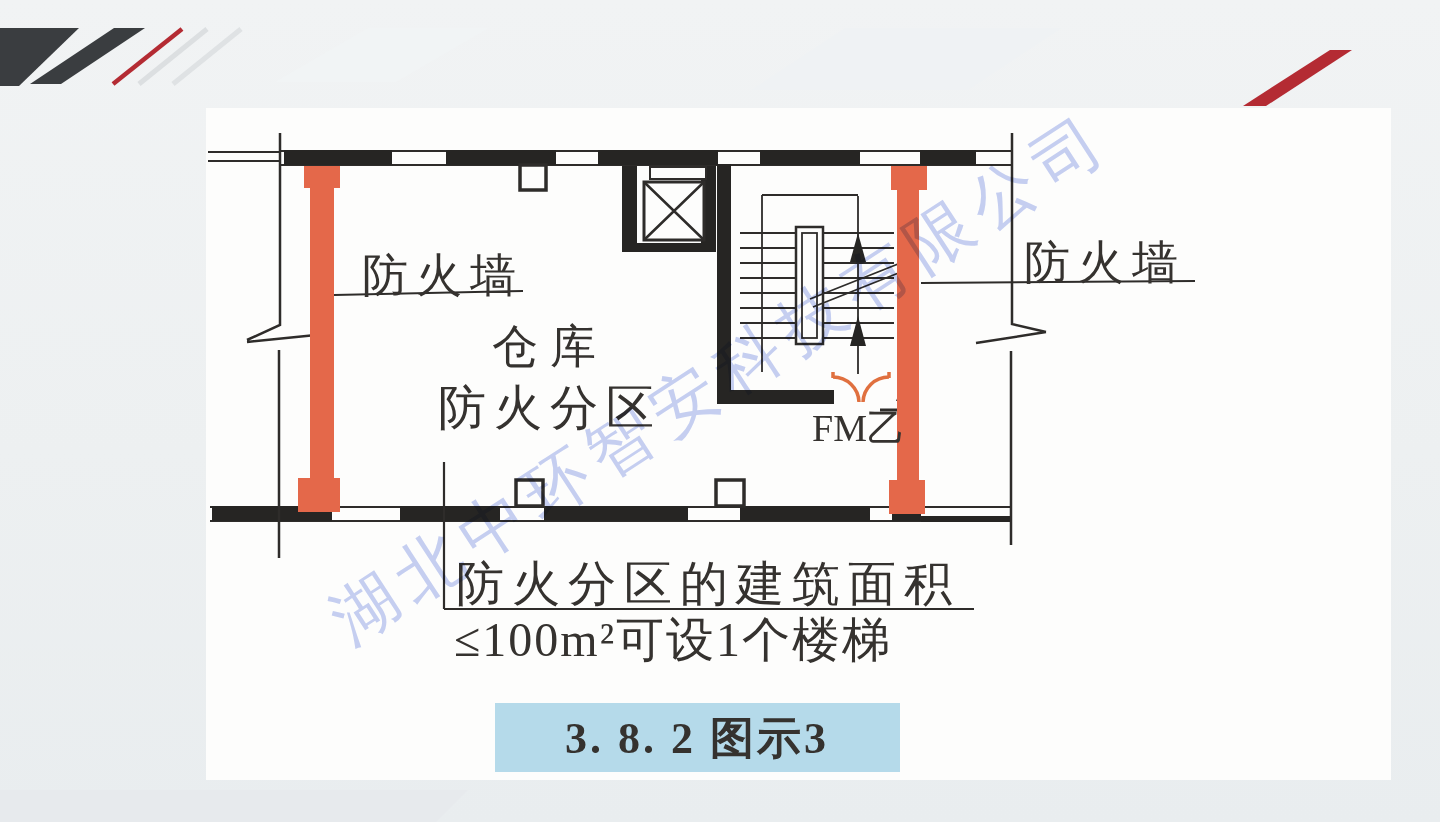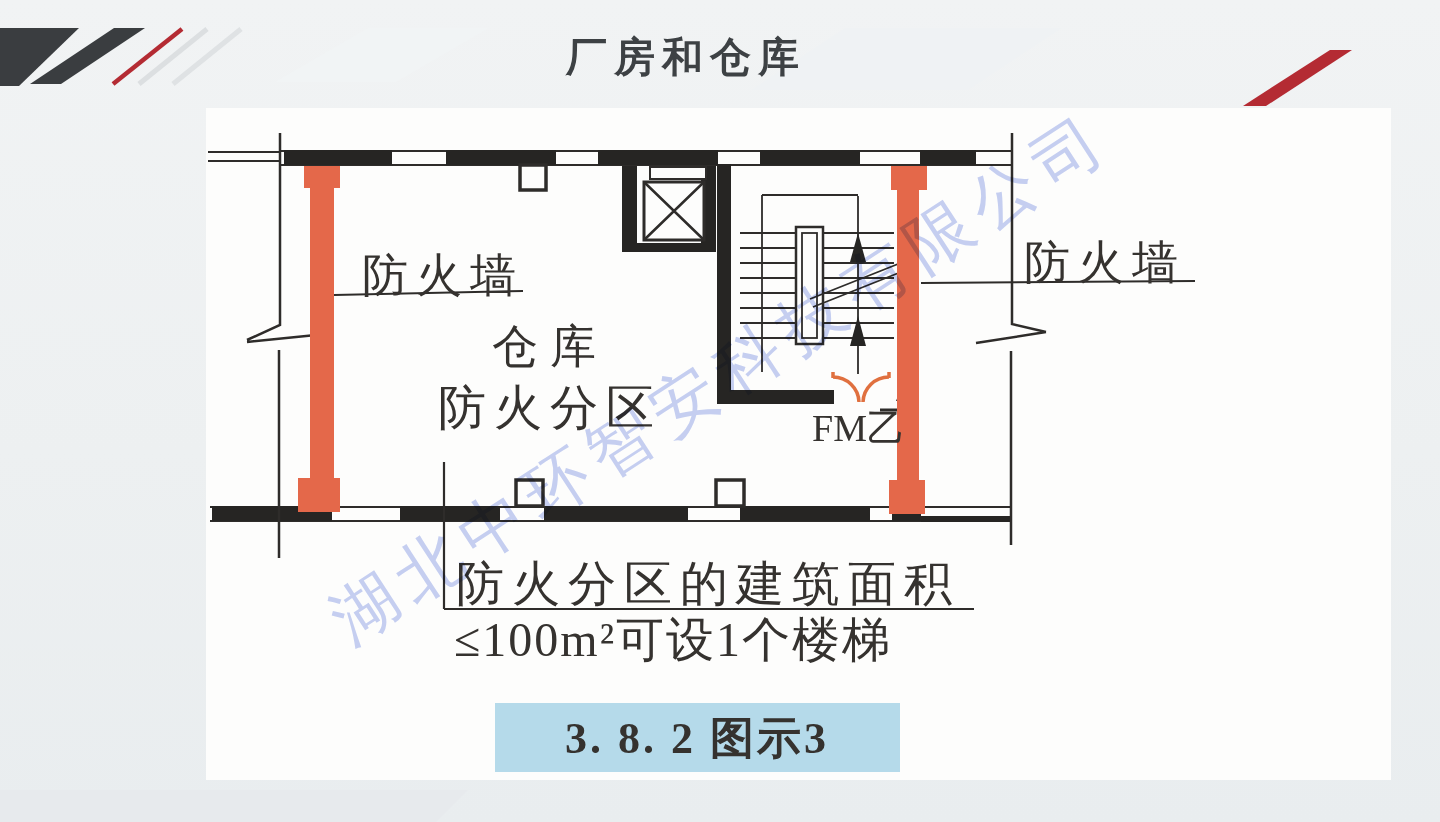--- a/index.html
+++ b/index.html
@@ -27,21 +27,20 @@
     <polygon points="845,28 1062,28 968,90 751,90" fill="#eff2f4"></polygon>
     <polygon points="0,28 79,28 19,86 0,86" fill="#3a3d40"></polygon>
     <polygon points="114,28 145,28 61,84 30,84" fill="#3a3d40"></polygon>
     <line x1="113" y1="84" x2="182" y2="29" stroke-width="4.5" stroke="#b42b33"></line>
     <line x1="139" y1="84" x2="207" y2="29" stroke="#dcdfe1" stroke-width="5"></line>
     <line x1="173" y1="84" x2="241" y2="29" stroke="#dfe2e4" stroke-width="5"></line>
     <polygon points="1243,106 1330,50 1352,50 1266,106" fill="#b42b33"></polygon>
     <polygon points="0,790 468,790 436,822 0,822" fill="#e7eaed"></polygon>
   </svg>
 
-  <div class="title">厂房和仓库</div>
 
   <div class="panel">
     <svg class="plan" width="1030" height="672" viewBox="206 108 1030 672">
 
       <g stroke="#2e2c2a">
         <path d="M208,152 H280 M208,161 H280" stroke-width="2" fill="none"></path>
         <path d="M280,151 H1012 M280,165 H1012" stroke-width="2" fill="none"></path>
         <path d="M210,507 H1012 M210,521 H1012" stroke-width="2" fill="none"></path>
       </g>
       <path fill="#262523" stroke="none" d="M284,150h108v15h-108z M446,150h110v15h-110z M598,150h120v15h-120z

